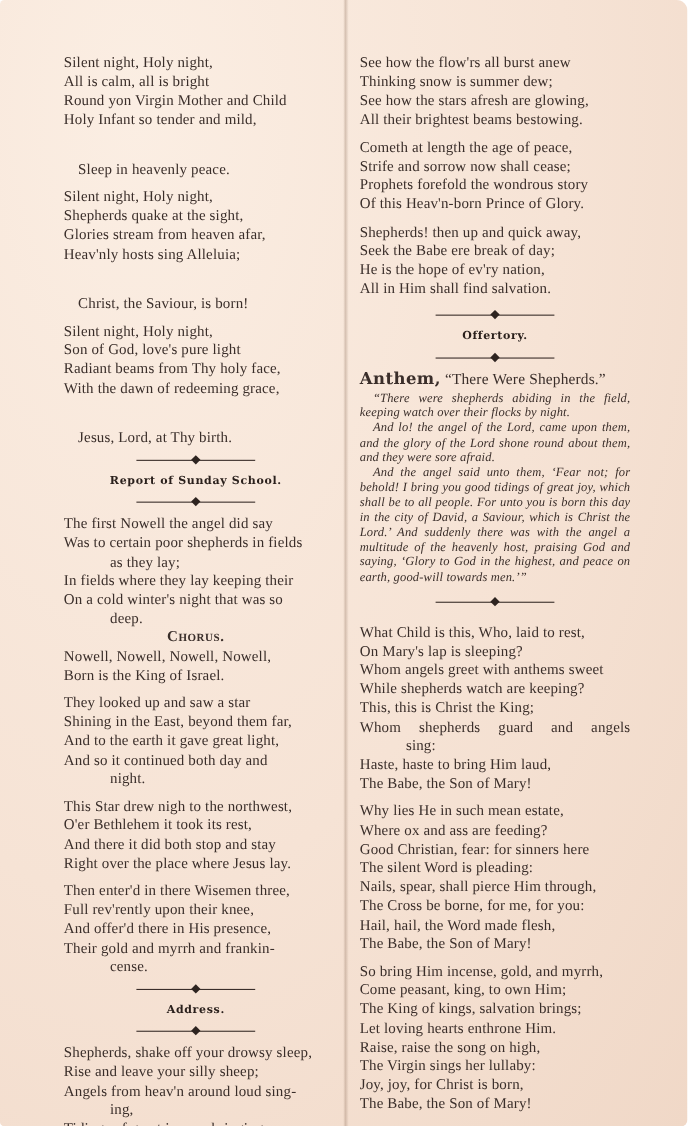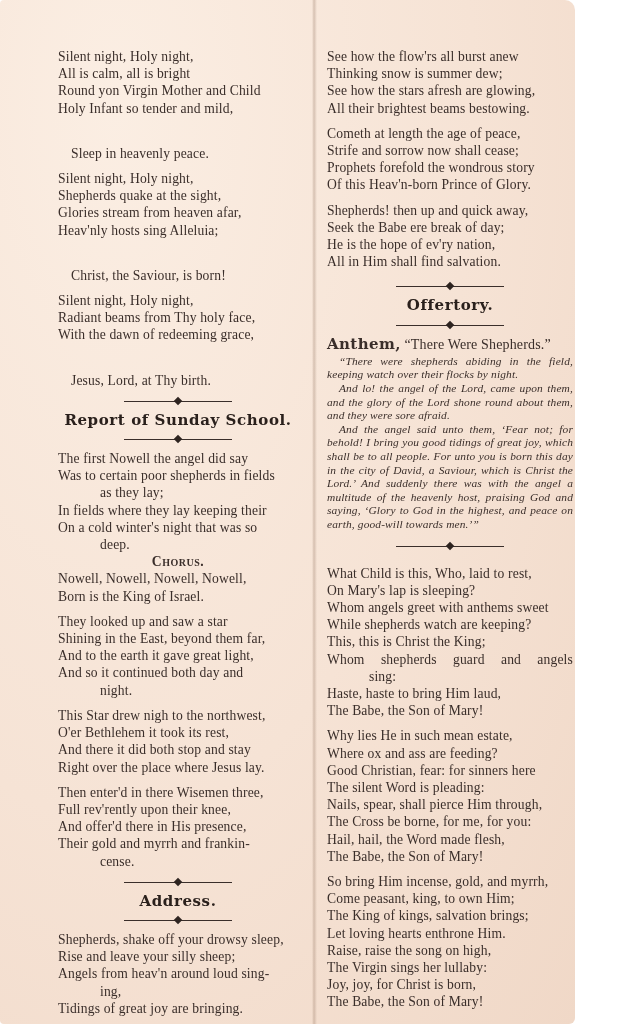--- a/index.html
+++ b/index.html
@@ -3,21 +3,21 @@
 <meta charset="utf-8">
 <style>
   html, body { margin: 0; padding: 0; }
   body {
     width: 625px; height: 1024px; overflow: hidden;
     background: #ffffff;
     font-family: "Liberation Serif", "DejaVu Serif", serif;
     color: #3a2e2a;
   }
   .sheet {
-    position: absolute; left: 0; top: 0; width: 575px; height: 1024px;
+    position: absolute; left: 0; top: 0; width: 625px; height: 1024px;
     background:
       linear-gradient(90deg, rgba(0,0,0,0) 0, rgba(0,0,0,0) 312px, rgba(150,120,100,0.35) 314px, rgba(0,0,0,0) 317px),
       radial-gradient(ellipse at 20% 10%, #fbeee3 0%, #f6e3d5 55%, #f0d8c7 100%);
     border-radius: 4px 10px 6px 4px;
   }
   .col {
     position: absolute; top: 48px; font-size: 13.6px; line-height: 17.2px;
     letter-spacing: 0.15px;
   }
   .col.left { left: 58px; width: 240px; }
@@ -36,21 +36,21 @@
     position: relative; height: 9px; margin: 6px auto 6px auto; width: 108px;
   }
   .divider::before {
     content: ""; position: absolute; left: 0; right: 0; top: 4px; height: 1px; background: #3a2e2a;
   }
   .divider span {
     position: absolute; left: 50%; top: 1px; width: 6px; height: 6px; margin-left: -3px;
     background: #2e2420; transform: rotate(45deg);
   }
   .heading {
-    text-align: center; font-weight: bold; font-size: 15px;
+    text-align: center; font-weight: bold; font-size: 10px;
     font-family: "DejaVu Serif", serif; letter-spacing: 0.6px;
     color: #2a201c; margin: 2px 0;
   }
   .anthem-title { font-size: 14px; margin: 4px 0 2px 0; white-space: nowrap; }
   .anthem-title b { font-family: "DejaVu Serif", serif; font-size: 15px; letter-spacing: 0.4px; }
   .scripture {
     font-size: 11.4px; line-height: 13.6px; text-align: justify; margin-bottom: 6px; font-style: italic;
   }
   .scripture p { margin: 0; text-indent: 12px; }
 </style>
@@ -70,20 +70,21 @@
     </div>
     <div class="stanza">
       <span class="line">Silent night, Holy night,</span>
       <span class="line">Shepherds quake at the sight,</span>
       <span class="line">Glories stream from heaven afar,</span>
       <span class="line">Heav'nly hosts sing Alleluia;</span>
       <span class="line indent">Christ, the Saviour, is born!</span>
     </div>
     <div class="stanza">
       <span class="line">Silent night, Holy night,</span>
+      <span class="line">Son of God, love's pure light</span>
       <span class="line">Radiant beams from Thy holy face,</span>
       <span class="line">With the dawn of redeeming grace,</span>
       <span class="line indent">Jesus, Lord, at Thy birth.</span>
     </div>
 
     <div class="divider">
         <span></span>
       </div>
     <div class="heading">Report of Sunday School.</div>
     <div class="divider">

